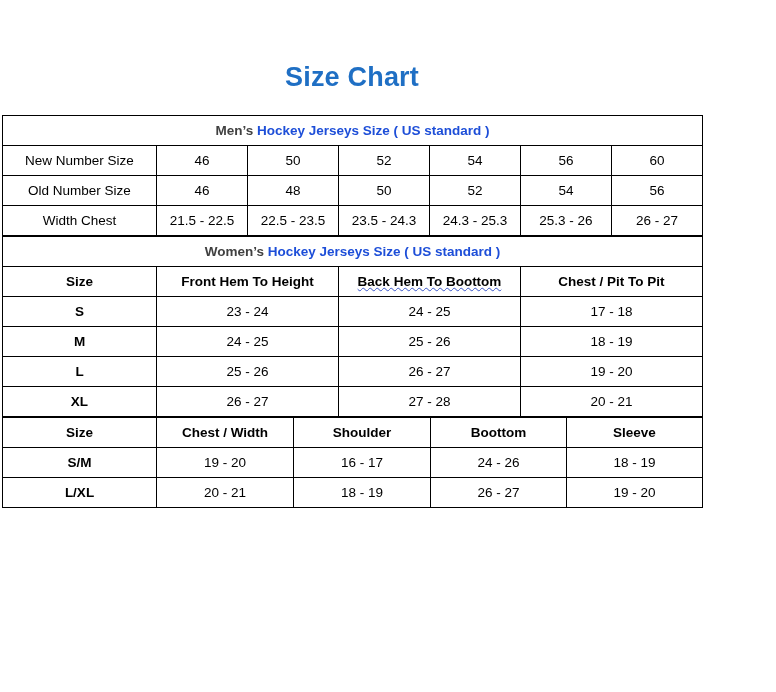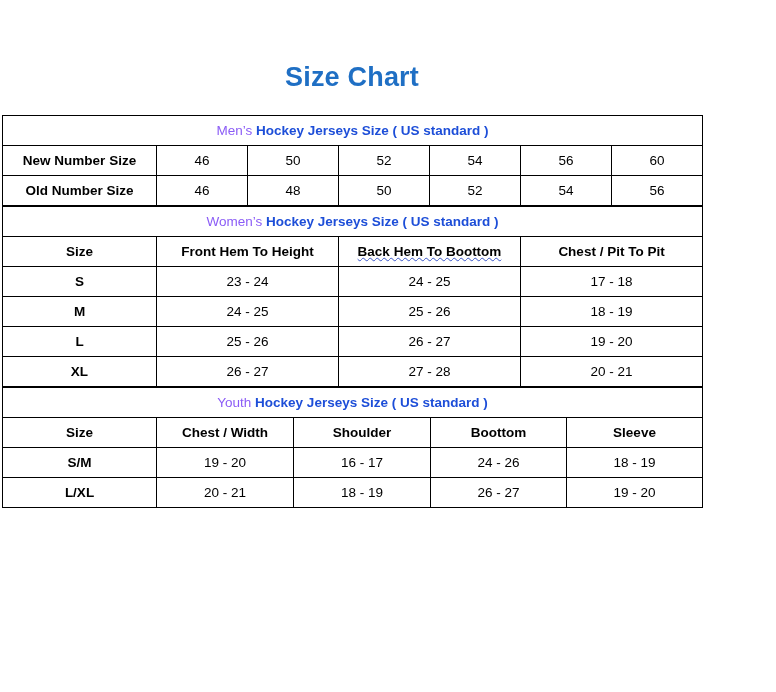--- a/index.html
+++ b/index.html
@@ -46,35 +46,35 @@
     background: #ffffff;
     vertical-align: middle;
   }
   td.banner {
     background: #ffff00;
     font-size: 14.5px;
     height: 30px;
     font-weight: normal;
   }
   td.banner .grp {
-    color: #8b5cf6;
-    font-weight: normal;
+    color: #404040;
+    font-weight: bold;
   }
   td.banner .rest {
     color: #1d4ed8;
     font-weight: bold;
   }
   td.hdr {
     font-weight: bold;
   }
   td.rowlabel-bold {
     font-weight: bold;
   }
   td.rowlabel {
-    font-weight: bold;
+    font-weight: normal;
   }
   .wavy {
     text-decoration: underline;
     text-decoration-style: wavy;
     text-decoration-color: #3a56c8;
     text-decoration-thickness: 1px;
   }
 </style>
 </head>
 <body>
@@ -111,20 +111,29 @@
           <td>60</td>
         </tr>
         <tr>
           <td class="rowlabel">Old Number Size</td>
           <td>46</td>
           <td>48</td>
           <td>50</td>
           <td>52</td>
           <td>54</td>
           <td>56</td>
+        </tr>
+        <tr>
+          <td class="rowlabel">Width Chest</td>
+          <td>21.5 - 22.5</td>
+          <td>22.5 - 23.5</td>
+          <td>23.5 - 24.3</td>
+          <td>24.3 - 25.3</td>
+          <td>25.3 - 26</td>
+          <td>26 - 27</td>
         </tr>
       </tbody>
     </table>
 
     <table class="sz">
       <colgroup>
         <col style="width:154px">
         <col style="width:182px">
         <col style="width:182px">
         <col style="width:182px">
@@ -171,25 +180,20 @@
     <table class="sz">
       <colgroup>
         <col style="width:154px">
         <col style="width:137px">
         <col style="width:137px">
         <col style="width:136px">
         <col style="width:136px">
       </colgroup>
       <tbody>
         <tr>
-          <td class="banner" colspan="5">
-            <span class="grp">Youth</span><span class="rest"> Hockey Jerseys Size ( US standard )</span>
-          </td>
-        </tr>
-        <tr>
           <td class="hdr">Size</td>
           <td class="hdr">Chest / Width</td>
           <td class="hdr">Shoulder</td>
           <td class="hdr">Boottom</td>
           <td class="hdr">Sleeve</td>
         </tr>
         <tr>
           <td class="rowlabel-bold">S/M</td>
           <td>19 - 20</td>
           <td>16 - 17</td>

